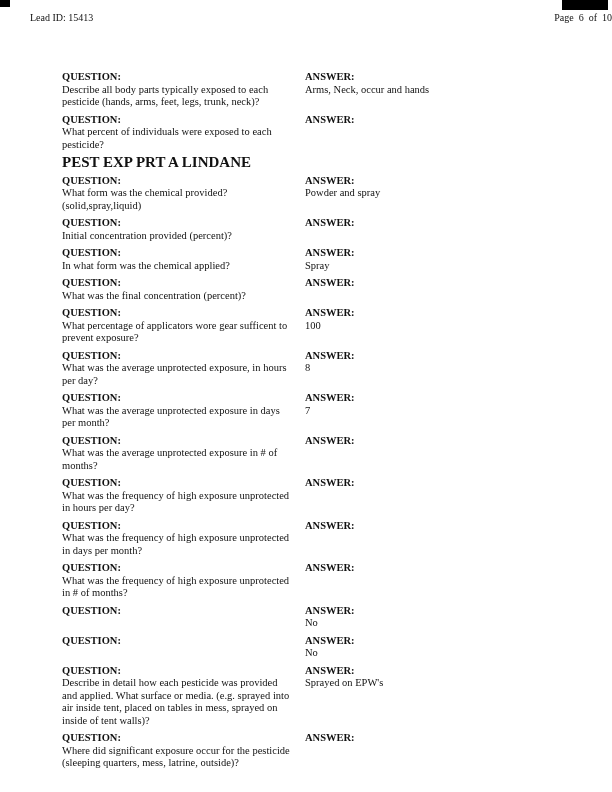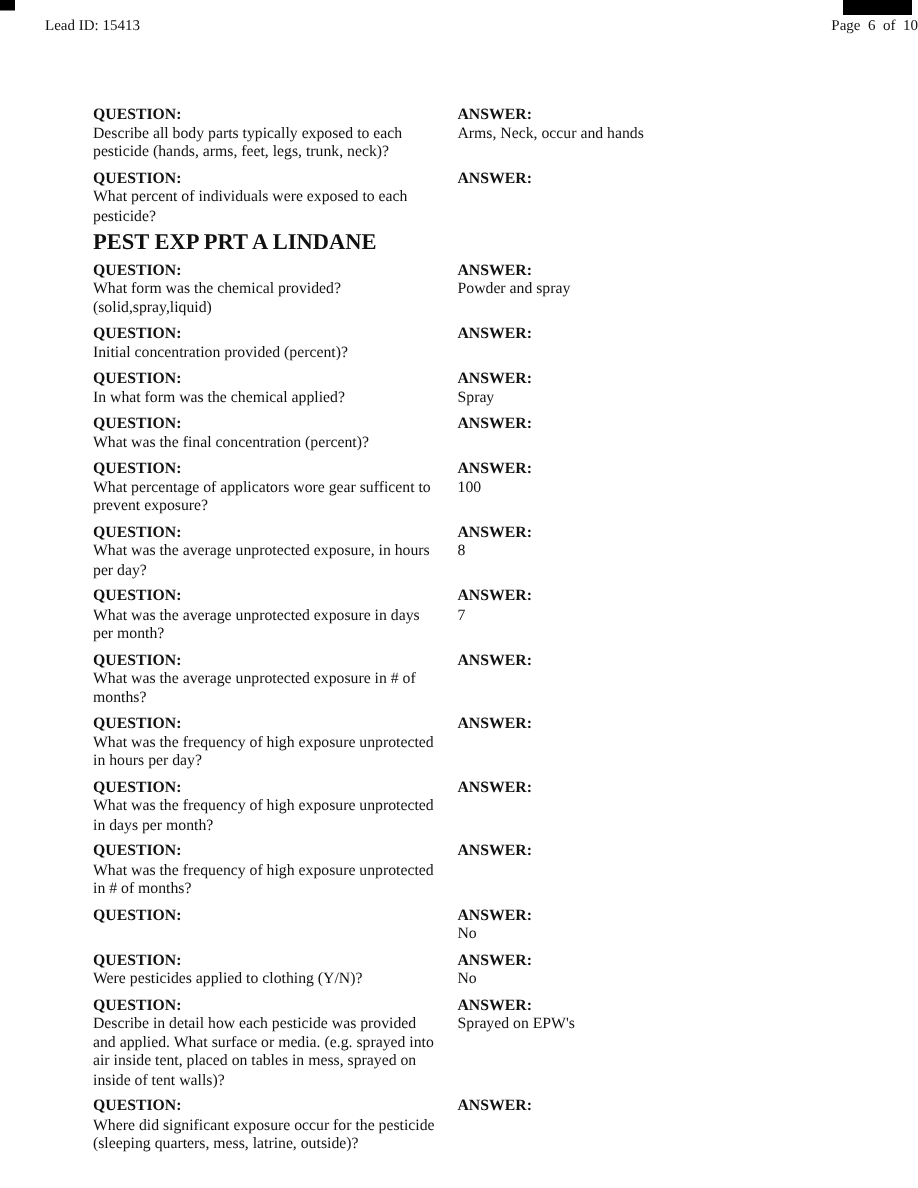--- a/index.html
+++ b/index.html
@@ -194,21 +194,20 @@
           <div class="qa-label">QUESTION:</div>
         </div>
         <div class="a-col">
           <div class="qa-label">ANSWER:</div>
           <div class="qa-text">No</div>
         </div>
       </div>
       <div class="qa-block">
         <div class="q-col">
           <div class="qa-label">QUESTION:</div>
-          <div class="qa-text">Were pesticides applied to clothing (Y/N)?</div>
         </div>
         <div class="a-col">
           <div class="qa-label">ANSWER:</div>
           <div class="qa-text">No</div>
         </div>
       </div>
       <div class="qa-block">
         <div class="q-col">
           <div class="qa-label">QUESTION:</div>
           <div class="qa-text">Describe in detail how each pesticide was provided and applied.  What surface or media. (e.g. sprayed into air inside tent, placed on tables in mess, sprayed on inside of tent walls)?</div>

